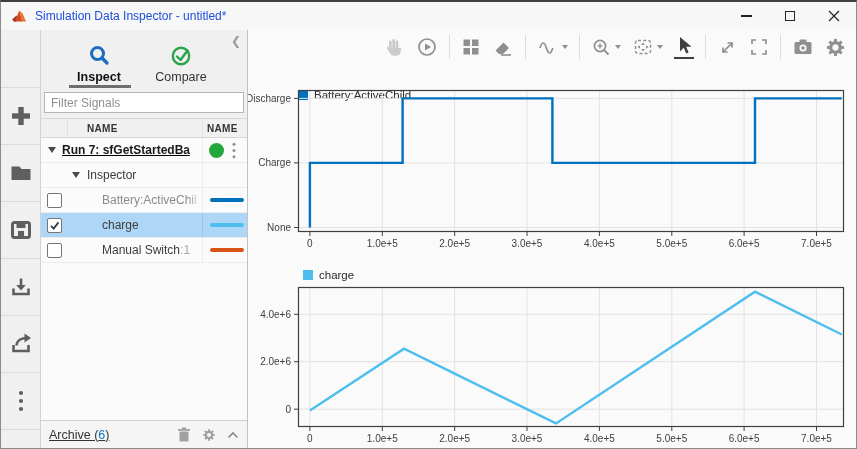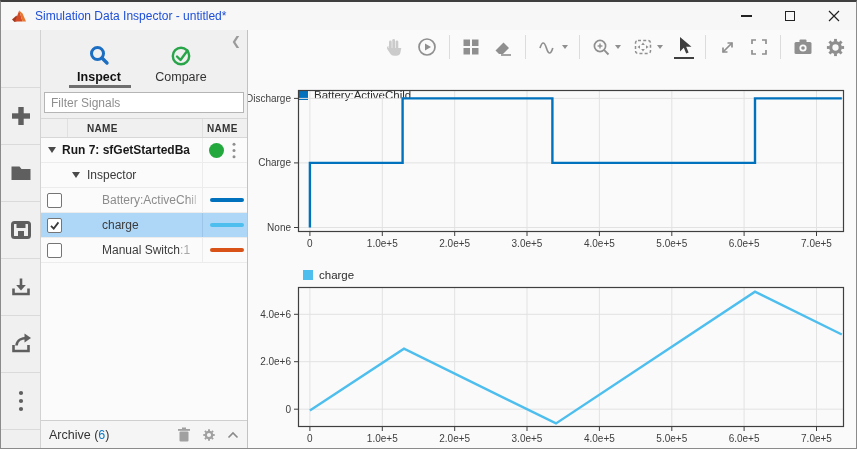--- a/index.html
+++ b/index.html
@@ -56,21 +56,21 @@
   .fade { position:absolute; right:0; top:0; bottom:0; width:14px;
           background:linear-gradient(to right, rgba(251,251,251,0), #fbfbfb); }
   .cbcell { width:27px; display:flex; align-items:center; justify-content:center; flex:none; }
   .cb { width:15px; height:15px; border:1px solid #757575; background:#fff; border-radius:2px;
         display:flex; align-items:center; justify-content:center; }
   .dot { width:15px; height:15px; border-radius:50%; display:inline-block; margin-left:6px; }
   .kebab { margin-left:7px; fill:#8f8f8f; }
   .swatch { width:34px; height:4px; border-radius:2px; margin-left:7px; }
   .treespacer { flex:1; background:#fbfbfb; }
   .section { height:28px; background:#f5f5f5; border-top:1px solid #cfcfcf; display:flex; align-items:center;
-             padding:0 8px; font-size:12.5px; color:#333; flex:none; }
+             padding:0 8px; font-size:12.5px; color:#333; flex:none;text-decoration:underline; }
   .section .sp { flex:1; }
   .archcount { color:#0b77c2; }
   .section svg { margin-left:11px; }
   
   .chartside { flex:1; display:flex; flex-direction:column; background:#fafafa; min-width:0; }
   .ctoolbar { height:34px; display:flex; align-items:center; justify-content:flex-end; gap:11px;
               padding-right:10px; flex:none; }
   .ctoolbar svg { display:block; }
   .tbico { display:flex; align-items:center; }
   .vsep { width:1px; height:24px; background:#dcdcdc; }
@@ -186,21 +186,21 @@
       </div>
 
       <div class="thead">
         <div class="c1"></div>
         <div class="c2">NAME</div>
         <div class="c3">NAME</div>
       </div>
 
       <div class="tree">
           <div class="trow">
-            <div class="namecell" style="padding-left:7px;">
+            <div class="namecell" style="padding-left:7px;text-decoration:underline;">
               <span class="caret"></span>
               <span class="runlabel">Run 7: sfGetStartedBa</span>
               <span class="fade"></span>
             </div>
             <div class="linecell">
               <span class="dot" style="background:#23a83d"></span>
               <svg class="kebab" width="6" height="17" viewBox="0 0 6 17">
                 <circle cx="3" cy="2.2" r="1.5"></circle>
                 <circle cx="3" cy="8.5" r="1.5"></circle>
                 <circle cx="3" cy="14.8" r="1.5"></circle>

